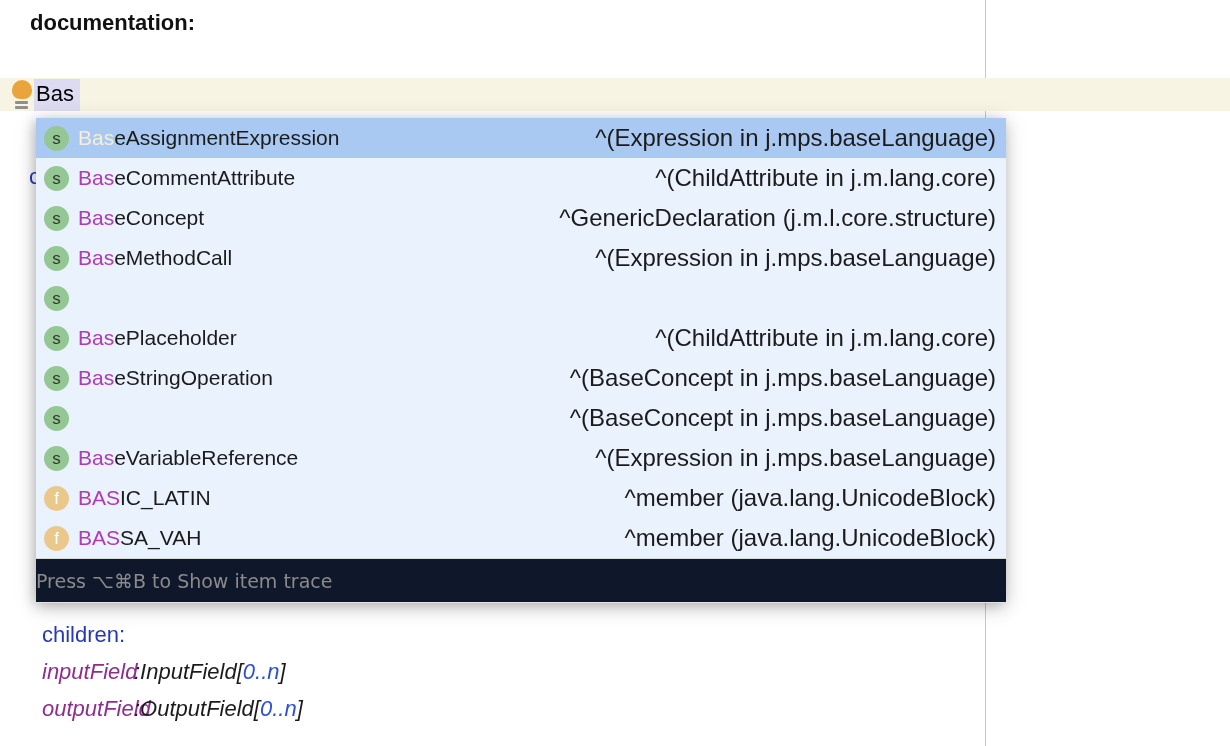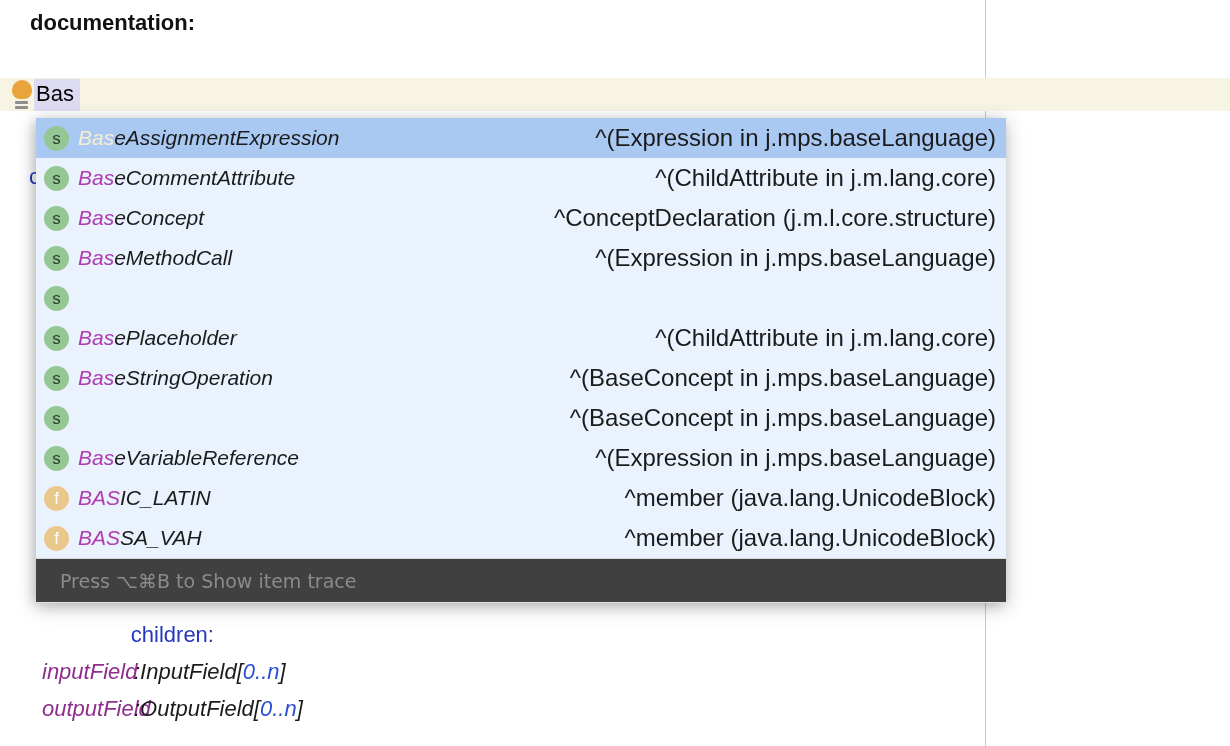--- a/index.html
+++ b/index.html
@@ -28,32 +28,32 @@
   
   .popup { position:absolute; left:36px; top:118px; width:970px; z-index:5;
            box-shadow:0 4px 18px rgba(0,0,0,0.25), -3px 2px 10px rgba(0,0,0,0.12); }
   .popup-list { background:#eaf2fd; }
   .row { display:flex; align-items:center; height:40px; padding:0 10px 0 8px; cursor:default; }
   .row.selected { background:#a9c9f3; }
   .licon { width:25px; height:25px; border-radius:50%; display:flex; align-items:center; justify-content:center;
            font-size:17px; margin-right:9px; flex:none; line-height:1; }
   .licon.s { background:#94c794; color:#2f3b2f; }
   .licon.f { background:#eac88c; color:#ffffff; }
-  .llabel { font-size:21px; color:#1b1b1b; white-space:pre;font-style:italic; }
+  .llabel { font-size:21px; color:#1b1b1b; white-space:pre; }
   .llabel .prefix { color:#b03ab0; }
   .row.selected .llabel .prefix { color:#f7eed3; }
   .ldesc { margin-left:auto; font-size:24px; color:#1b1b1b; white-space:pre; }
 
-  .popup-footer { height:45px; background:#404040; border-top:1px solid #d8d8d8; border-bottom:1px solid #e2e2e2;
-                  display:flex; align-items:center; padding-left:24px;
+  .popup-footer { height:45px; background:#0f172a; border-top:1px solid #d8d8d8; border-bottom:1px solid #e2e2e2;
+                  display:flex; align-items:center; 
                   font-family:"DejaVu Sans", sans-serif; font-size:19px; color:#8b8b8b; }
 
   
   .bottom-block { position:absolute; left:42px; top:616px; z-index:2; font-size:22px; line-height:37px; }
-  .children-label { color:#2438bb;text-align:center; }
+  .children-label { color:#2438bb; }
   .field-row { white-space:pre;font-style:italic; }
   .field-name { display:inline-block; width:92px; color:#8f2d8f; }
   .field-type { color:#1b1b1b; }
   .field-card { color:#2b50d4; }
   .field-close { color:#1b1b1b; }
 </style>
 </head>
 <body>
 
 <div class="screen">
@@ -85,21 +85,21 @@
 
       <div class="row">
         <span class="licon s">s</span>
         <span class="llabel"><span class="prefix">Bas</span><span>eCommentAttribute</span></span>
         <span class="ldesc">^(ChildAttribute in j.m.lang.core)</span>
       </div>
 
       <div class="row">
         <span class="licon s">s</span>
         <span class="llabel"><span class="prefix">Bas</span><span>eConcept</span></span>
-        <span class="ldesc">^ConceptDeclaration (j.m.l.core.structure)</span>
+        <span class="ldesc">^GenericDeclaration (j.m.l.core.structure)</span>
       </div>
 
       <div class="row">
         <span class="licon s">s</span>
         <span class="llabel"><span class="prefix">Bas</span><span>eMethodCall</span></span>
         <span class="ldesc">^(Expression in j.mps.baseLanguage)</span>
       </div>
 
       <div class="row">
         <span class="licon s">s</span>

